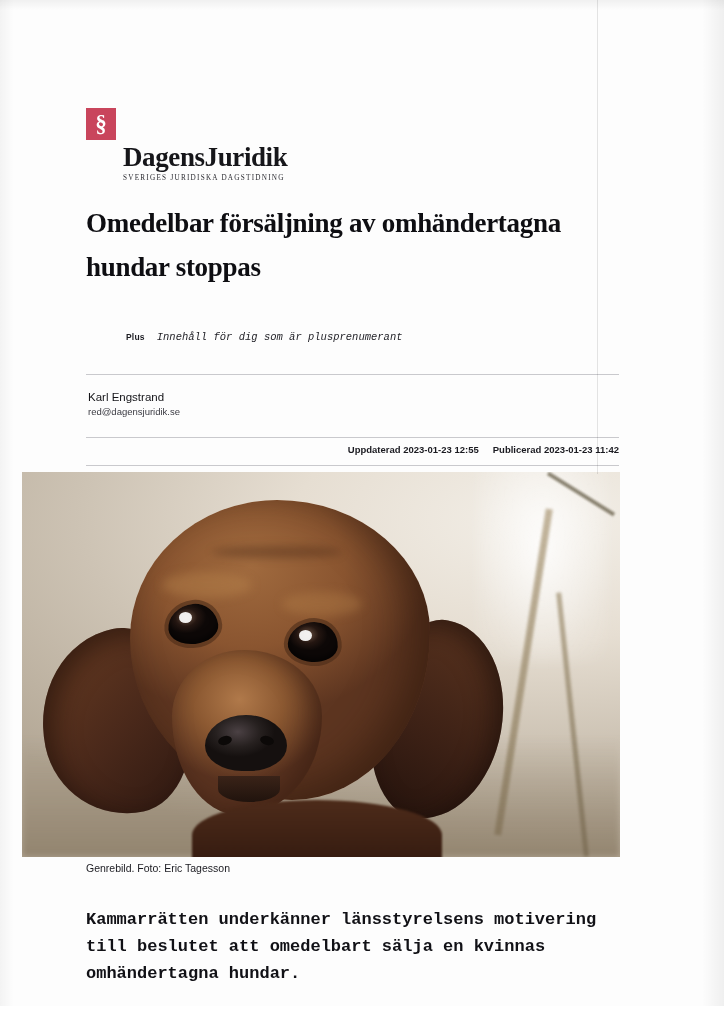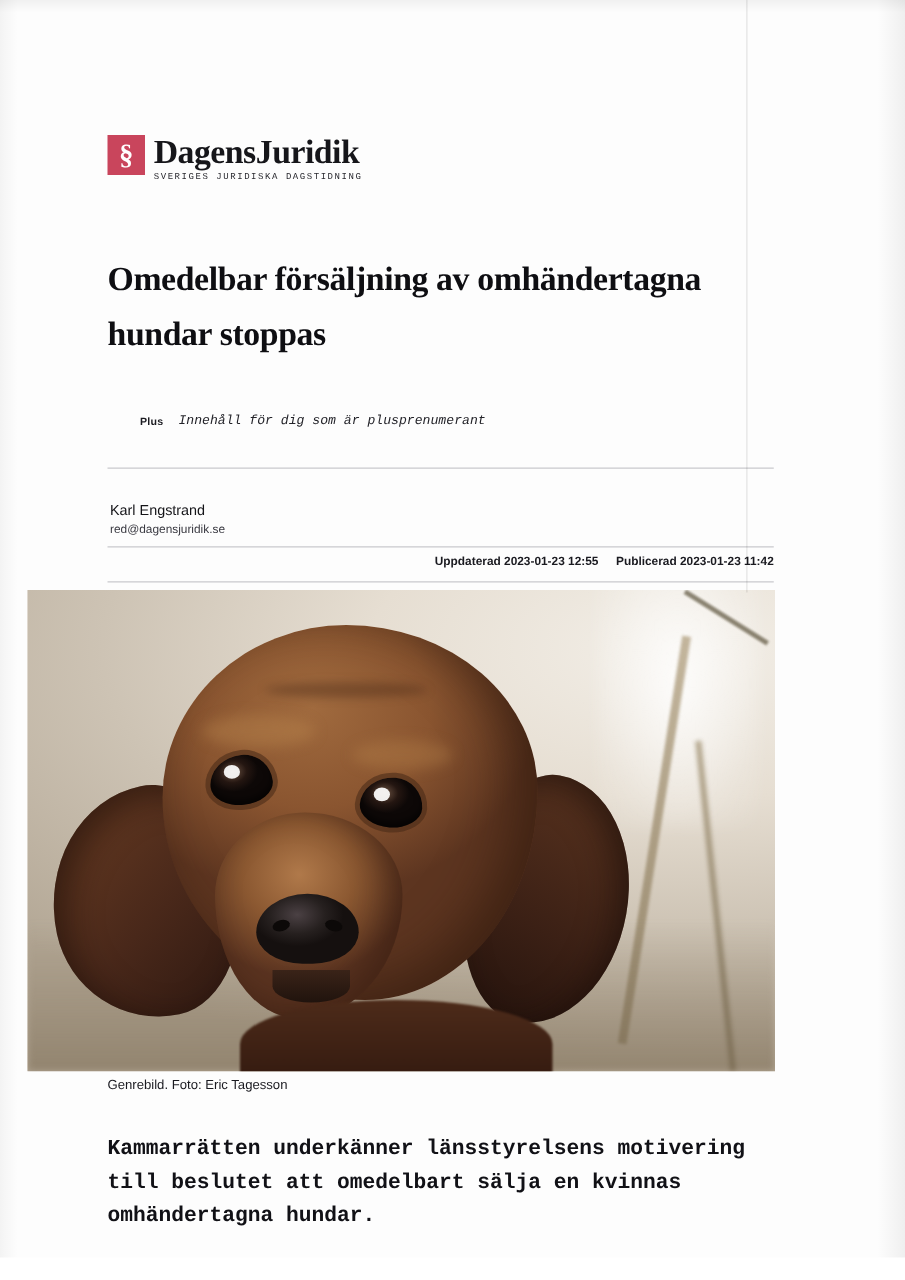--- a/index.html
+++ b/index.html
@@ -93,24 +93,25 @@
     justify-content: flex-start;
   }
   .logo-title {
     font-family: "Liberation Serif", serif;
     font-weight: 700;
     font-size: 27px;
     line-height: 27px;
     letter-spacing: -0.4px;
     color: #16161a;
     white-space: nowrap;
+    margin-top: 36px;
   }
   .logo-sub {
     margin-top: 3px;
-    font-family: Liberation Mono, monospace;
+    font-family: Liberation Serif, serif;
     font-size: 7.2px;
     letter-spacing: 1.25px;
     color: #2a2a30;
     white-space: nowrap;
   }
 
   
   .headline {
     position: absolute;
     left: 86px;
@@ -120,21 +121,21 @@
     font-weight: 700;
     font-size: 27px;
     line-height: 44px;
     letter-spacing: -0.3px;
     color: #0e0e12;
   }
 
   
   .plus-row {
     position: absolute;
-    left: 112px;
+    left: 126px;
     top: 331px;
     display: flex;
     align-items: center;
   }
   .plus-badge {
     font-family: "Liberation Sans", sans-serif;
     font-size: 8.5px;
     font-weight: 700;
     color: #1c1c22;
     letter-spacing: 0.2px;
@@ -156,21 +157,20 @@
     background: #c9c9cd;
   }
   .rule-1 { top: 374px; }
   .rule-2 { top: 437px; }
   .rule-3 { top: 465px; }
 
   .byline {
     position: absolute;
     left: 88px;
     top: 389px;
-    margin-top: 12px;
   }
   .byline-name {
     font-family: "Liberation Sans", sans-serif;
     font-size: 11.5px;
     color: #141418;
     line-height: 16px;
   }
   .byline-mail {
     font-family: Liberation Sans, sans-serif;
     font-size: 9.5px;

